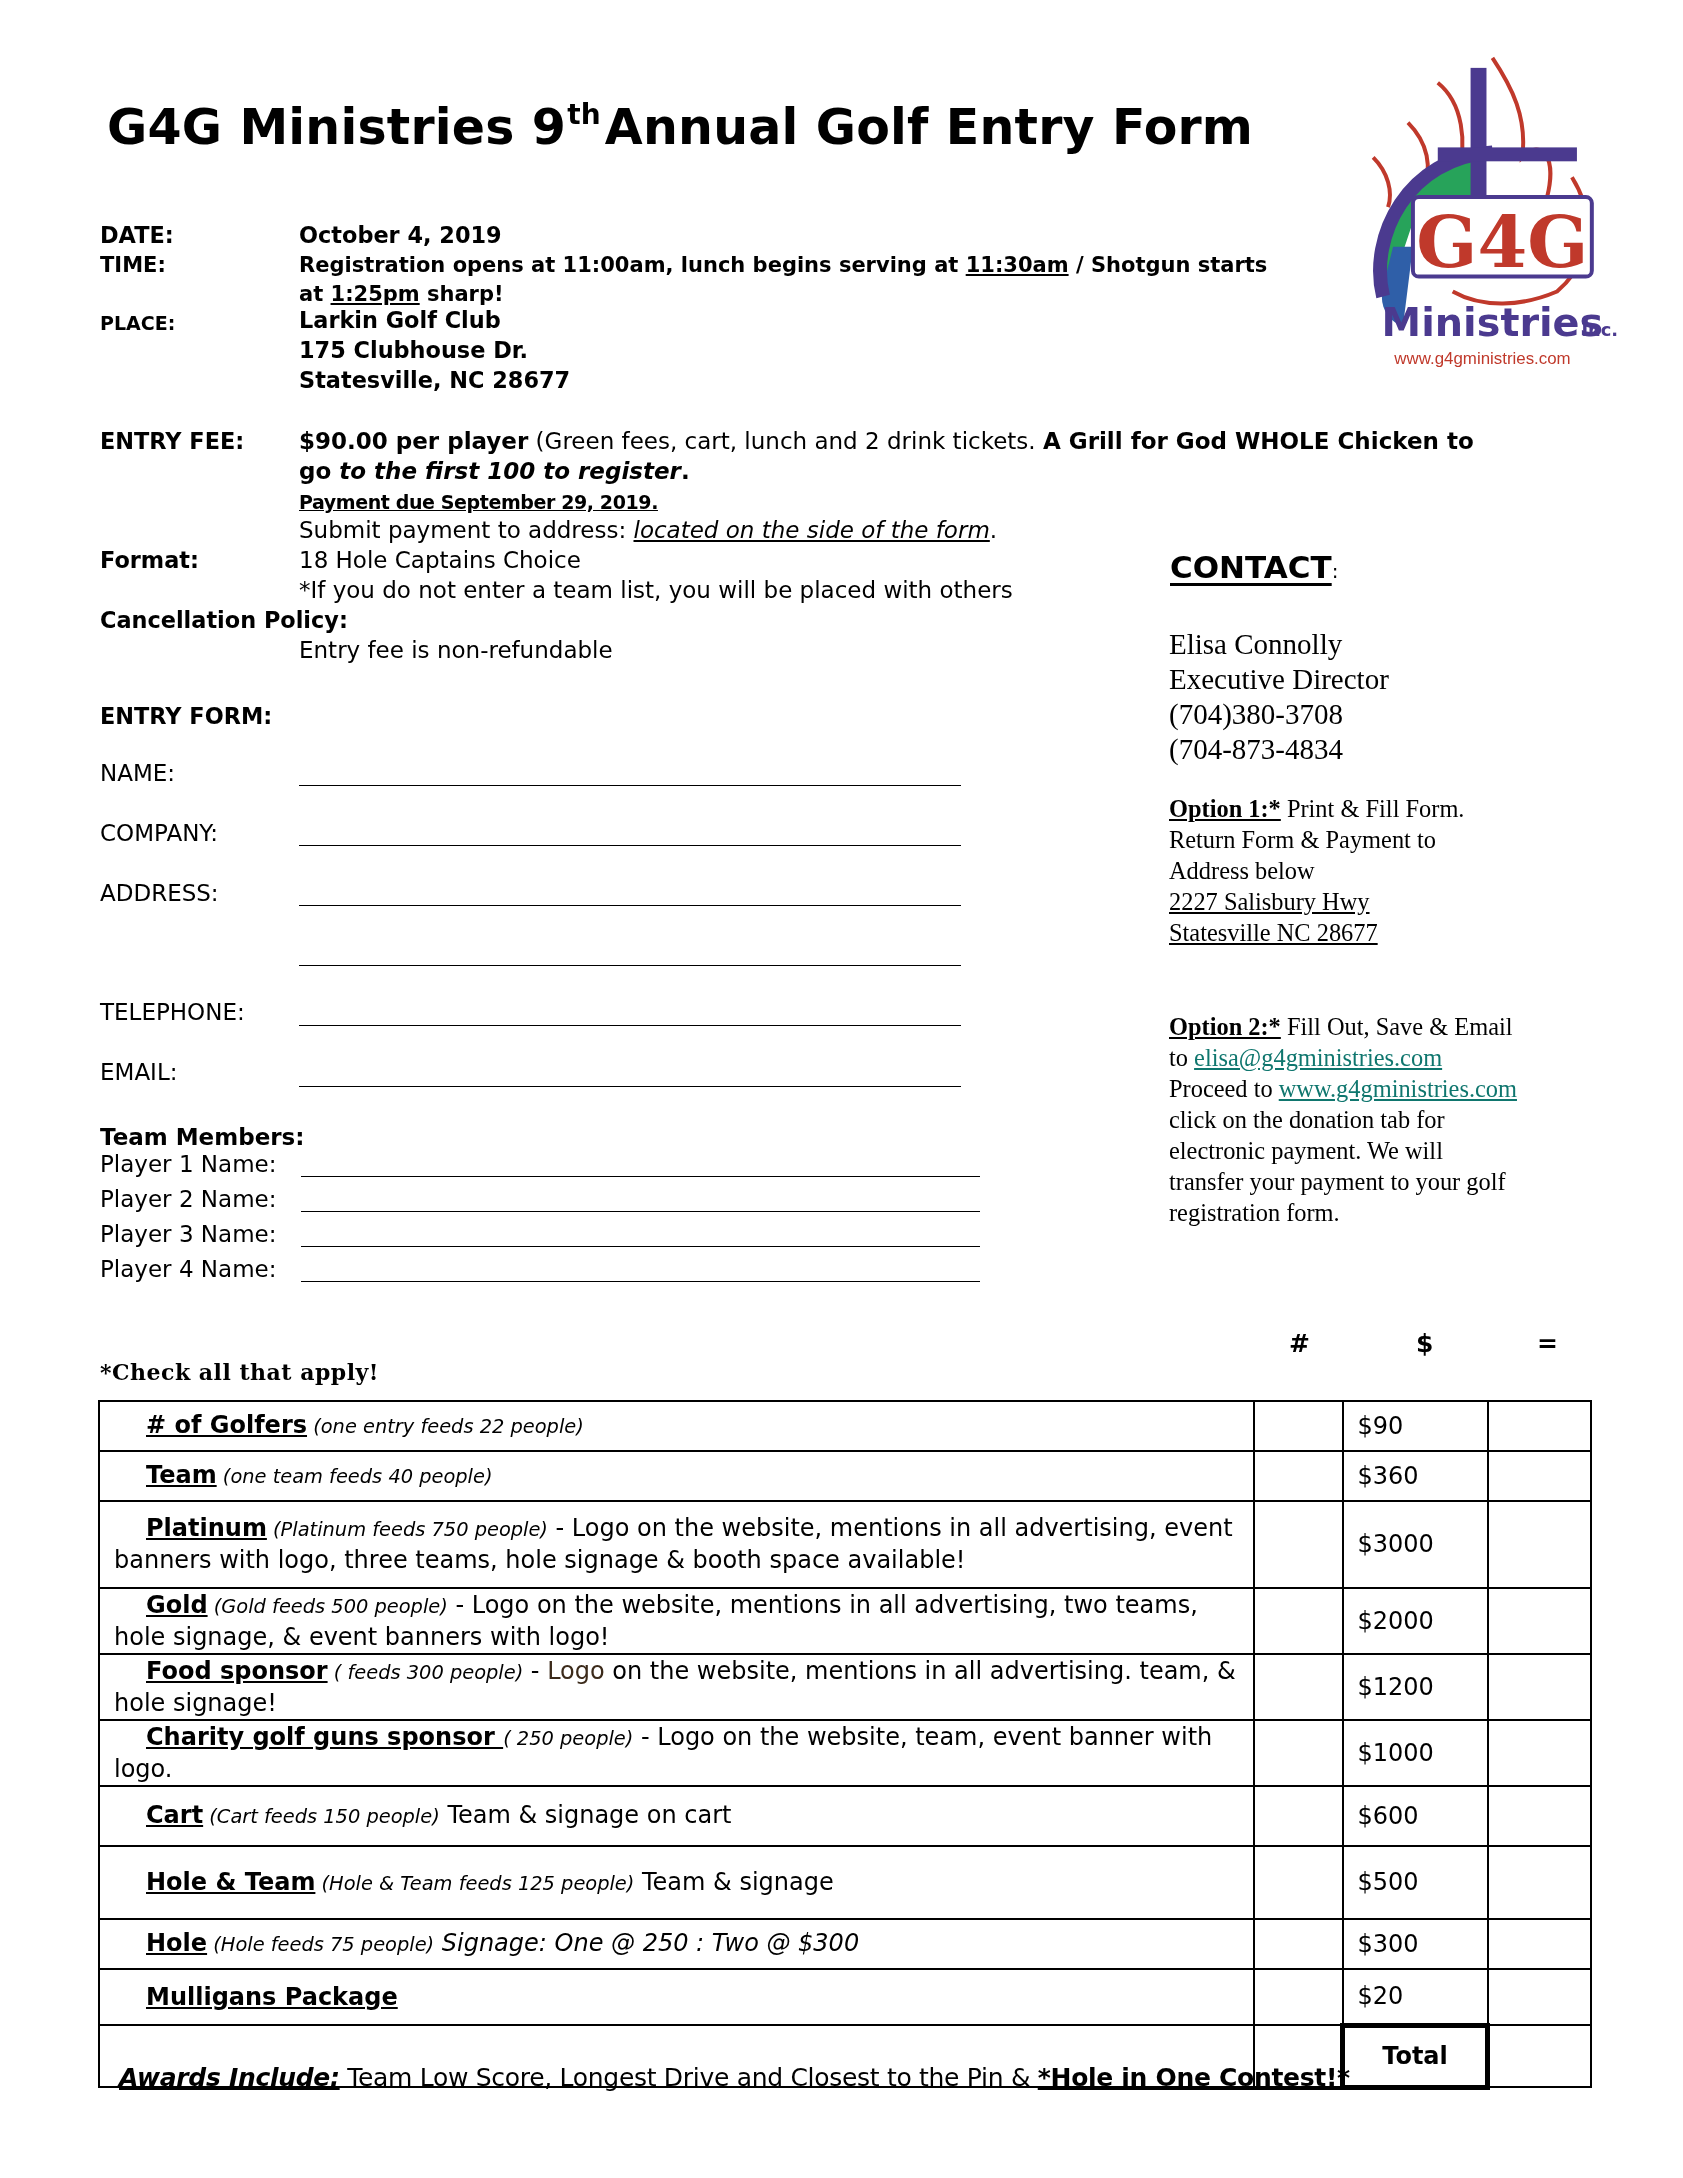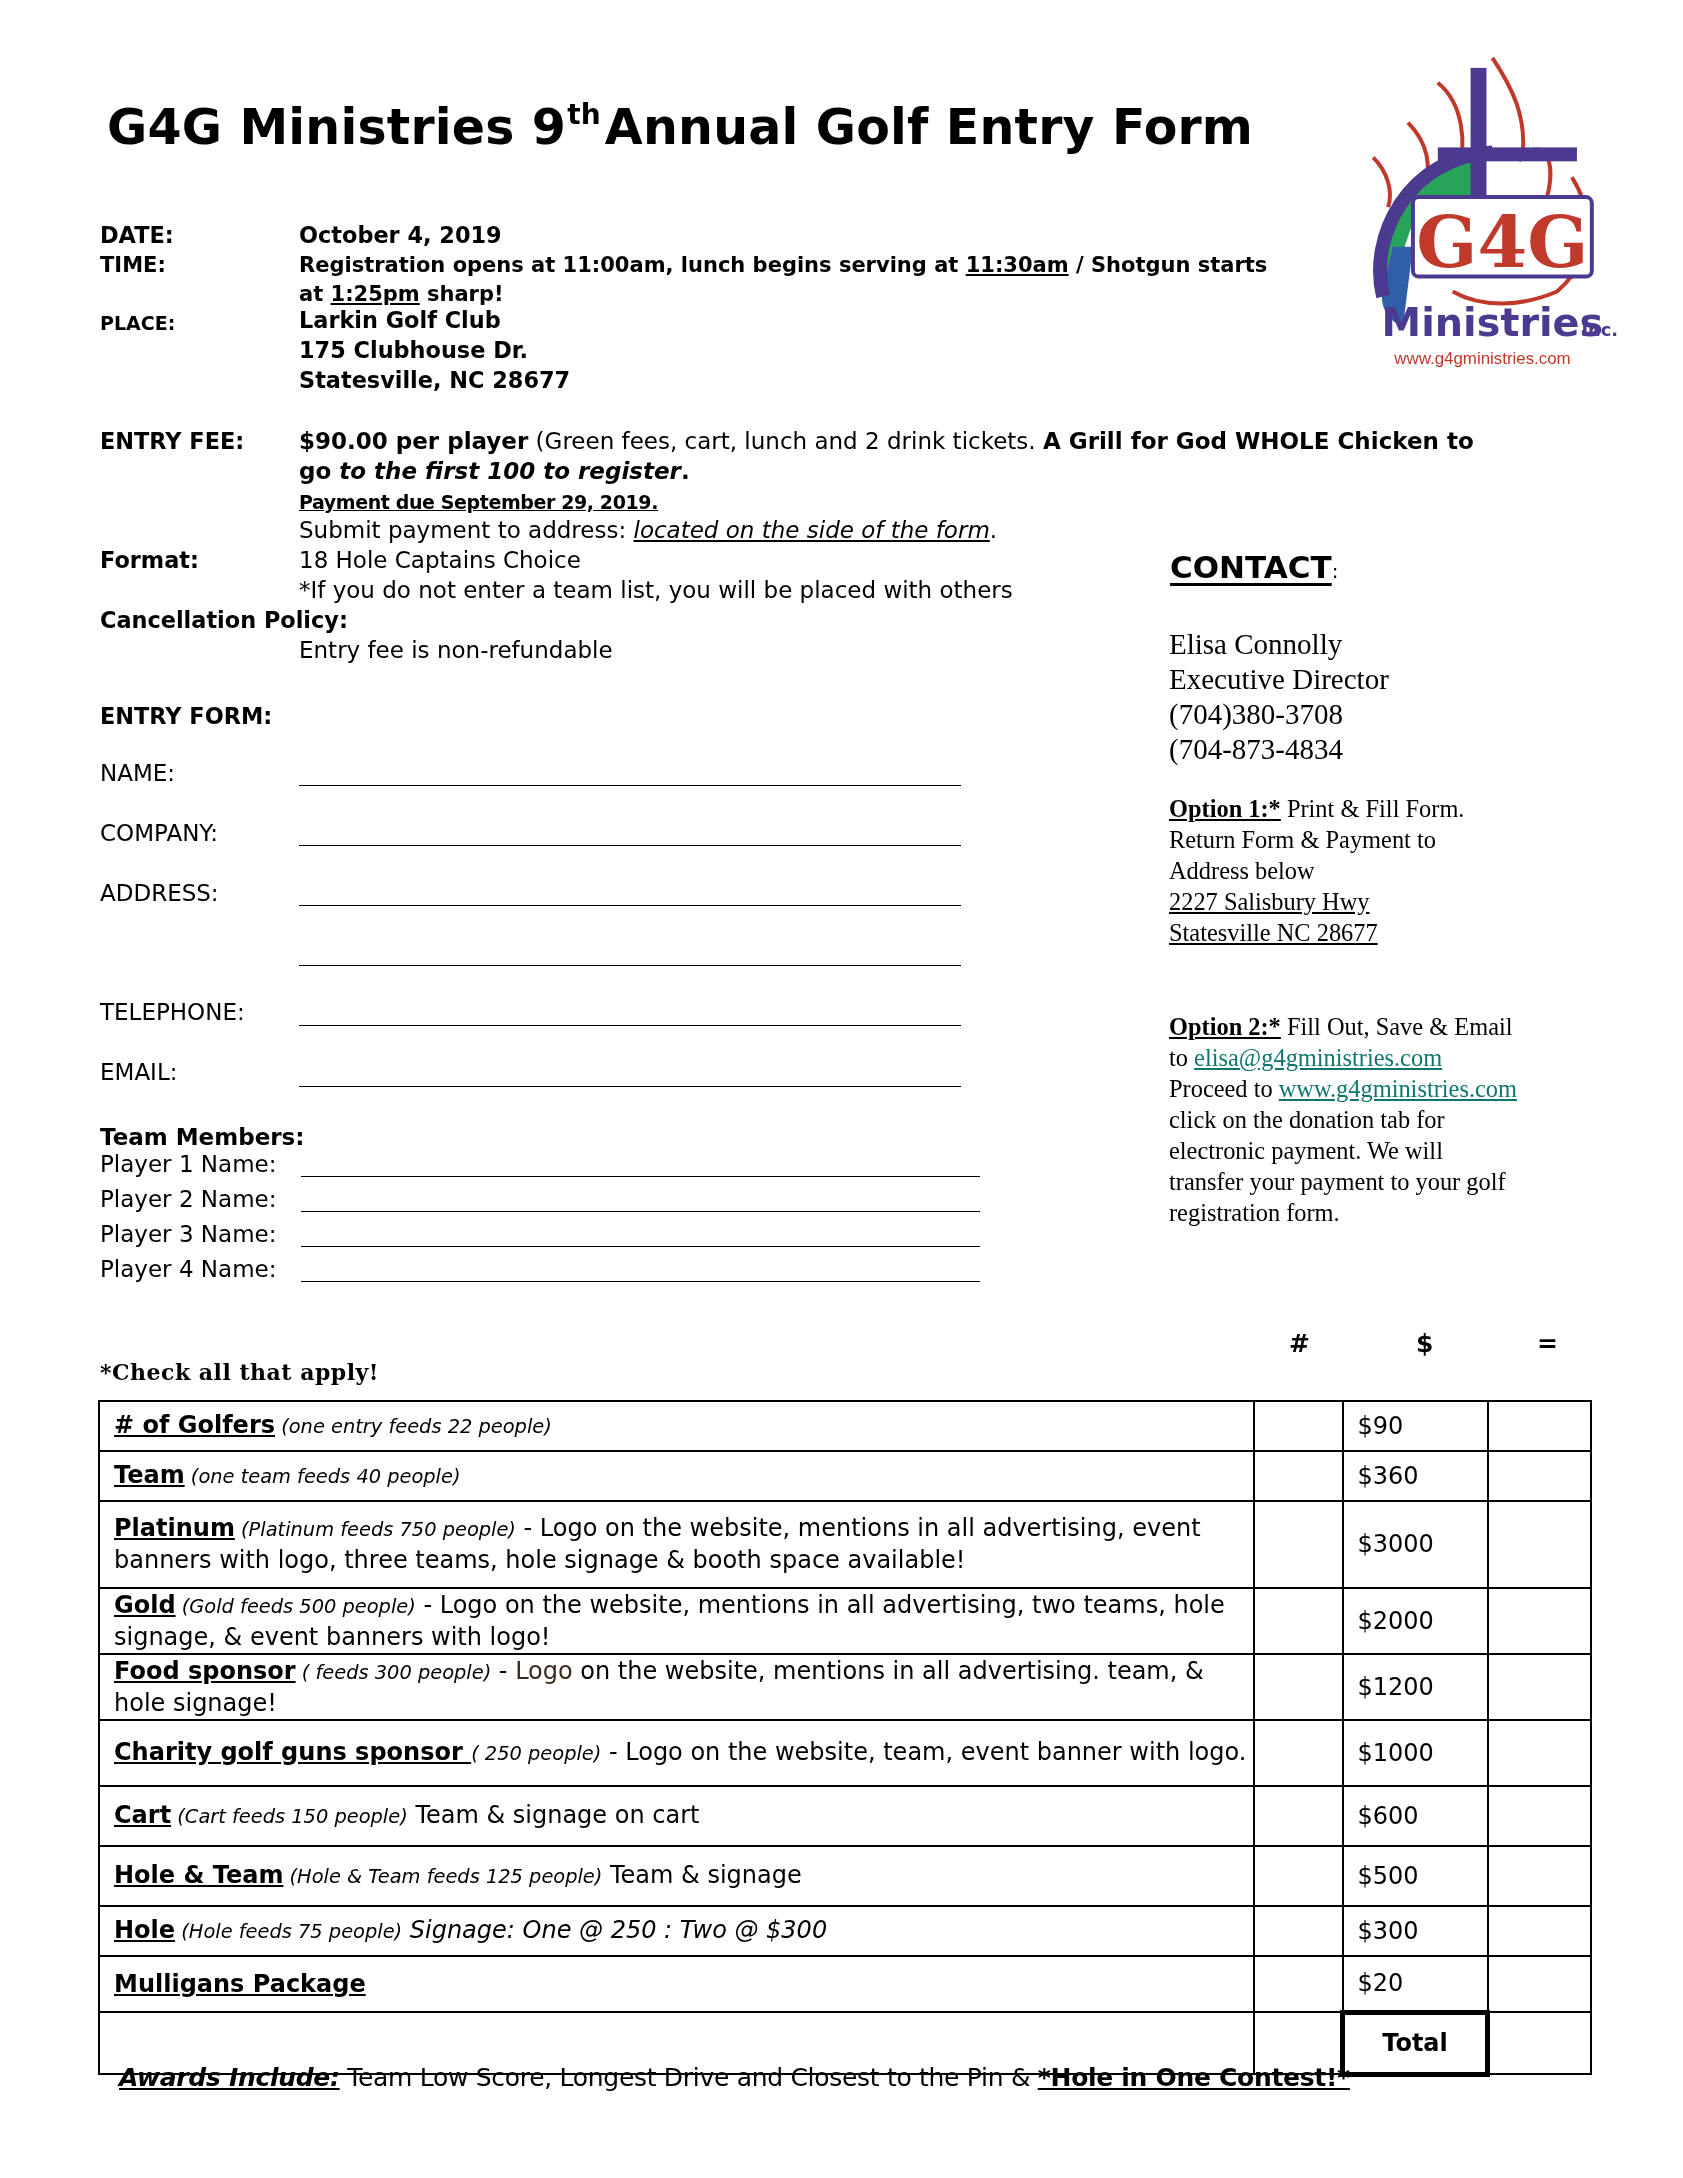--- a/index.html
+++ b/index.html
@@ -35,21 +35,21 @@
   .player-line { left: 301px; width: 679px; border-bottom: 1.6px solid #000; height: 0; }
 
   .col-h { font-size: 25px; font-weight: bold; top: 1329px; }
   .check { left: 100px; top: 1359px; font-size: 22px; font-weight: 900; font-family: "DejaVu Serif", serif; letter-spacing: 0.5px; }
 
   table.pkg { position: absolute; left: 98px; top: 1400px; border-collapse: collapse; width: 1494px; }
   table.pkg td { border: 2.5px solid #000; padding: 0 0 0 14px; font-size: 24px; vertical-align: middle; line-height: 31px; }
   table.pkg td.num { width: 85px; padding: 0; }
   table.pkg td.price { width: 129px; padding-left: 14px; font-size: 24px; }
   table.pkg td.eq { width: 100px; padding: 0; }
-  .pname { font-weight: bold; text-decoration: underline; }
+  .pname { font-weight: bold; text-decoration: underline; margin-left: 32px; }
   .pfeed { font-style: italic; font-size: 19.4px; }
   .pdesc { font-size: 24px; }
   .brown { color: #3b2a1a; }
   td.total-cell { border: 5px solid #000 !important; text-align: center; font-weight: bold; font-size: 25px; padding: 0 !important; }
 
   .awards { left: 119px; top: 2063px; font-size: 25px; white-space: nowrap; letter-spacing: -0.3px; }
   .awards .a-lbl { font-weight: bold; font-style: italic; text-decoration: underline; }
   .awards .a-hl { font-weight: bold; text-decoration: underline; }
 </style>
 </head>
@@ -198,21 +198,21 @@
     <td class="num"></td>
     <td class="price">$1000</td>
     <td class="eq"></td>
   </tr>
   <tr style="height:60px">
     <td><span class="pname">Cart</span><span class="pfeed"> (Cart feeds 150 people)</span><span class="pdesc"> Team &amp; signage on cart</span></td>
     <td class="num"></td>
     <td class="price">$600</td>
     <td class="eq"></td>
   </tr>
-  <tr style="height:60px">
+  <tr style="height:73px">
     <td><span class="pname">Hole &amp; Team</span><span class="pfeed"> (Hole &amp; Team feeds 125 people)</span><span class="pdesc"> Team &amp; signage</span></td>
     <td class="num"></td>
     <td class="price">$500</td>
     <td class="eq"></td>
   </tr>
   <tr style="height:50px">
     <td><span class="pname">Hole</span><span class="pfeed"> (Hole feeds 75 people)</span><span class="pdesc ital"> Signage:  One @ 250 : Two @ $300</span></td>
     <td class="num"></td>
     <td class="price">$300</td>
     <td class="eq"></td>

